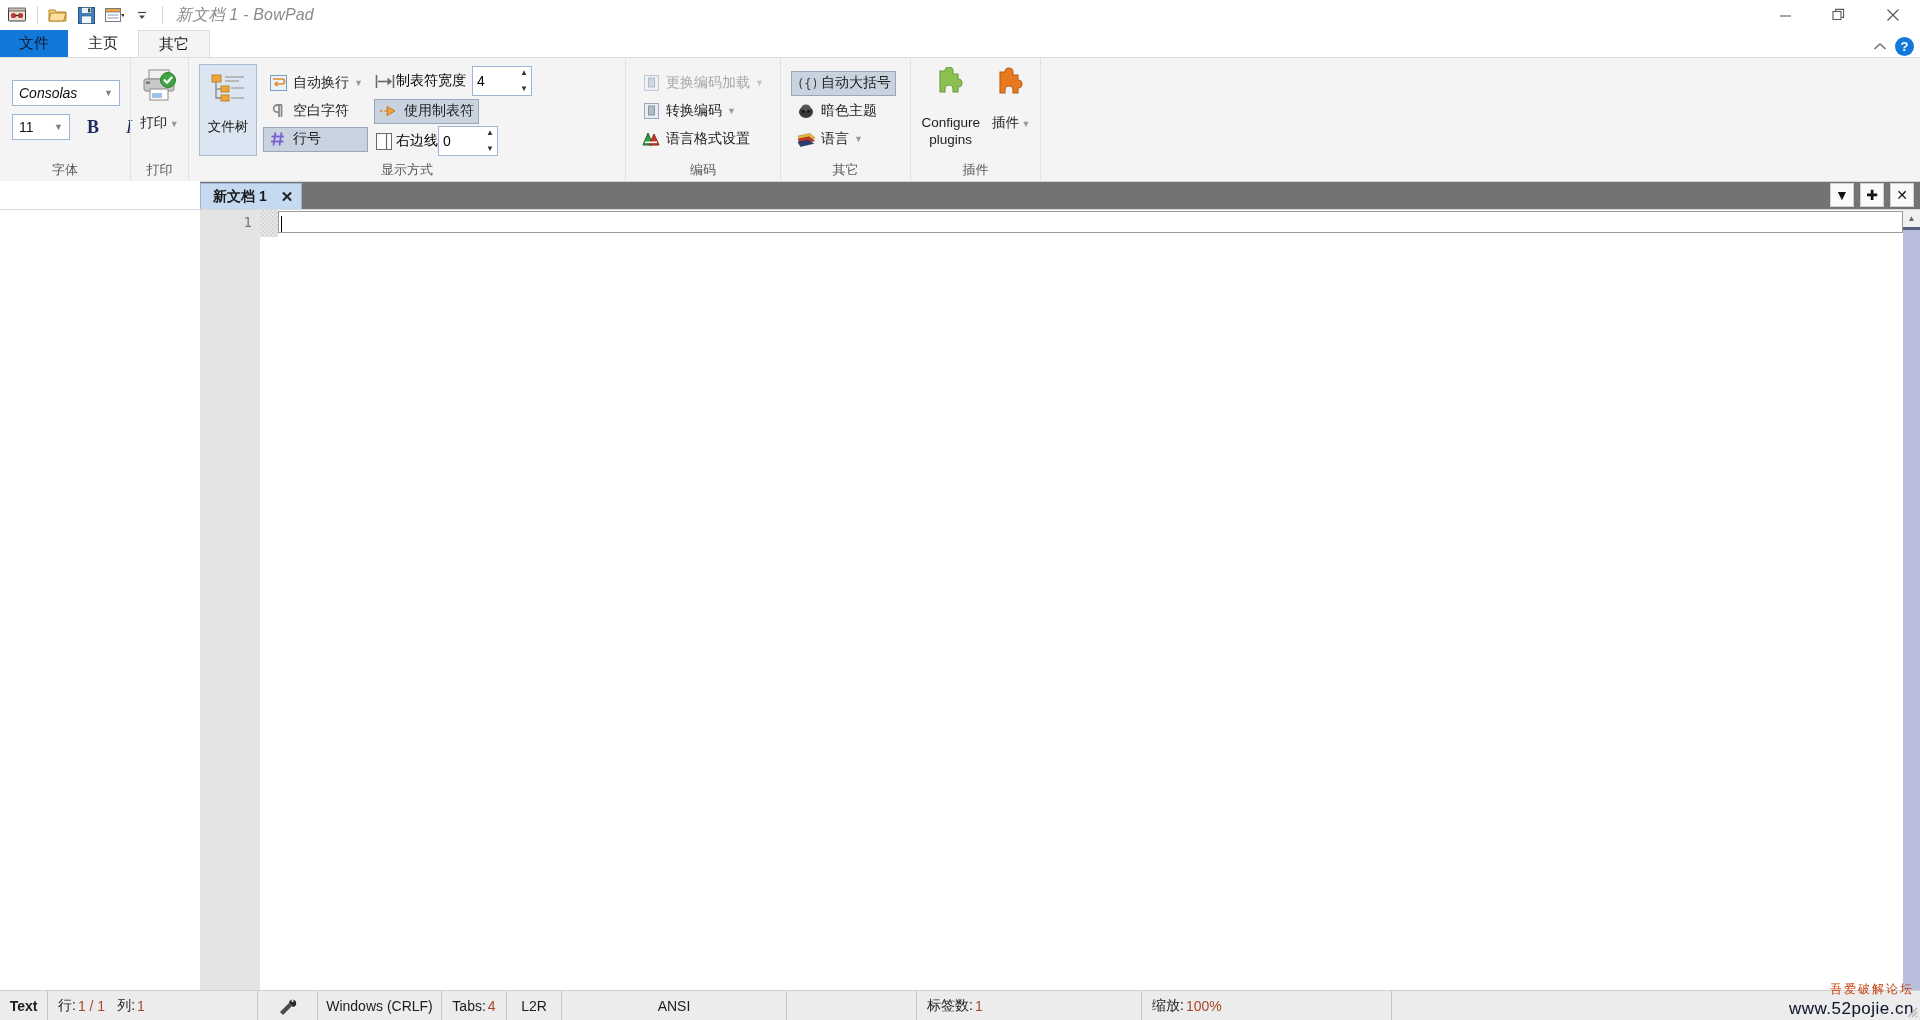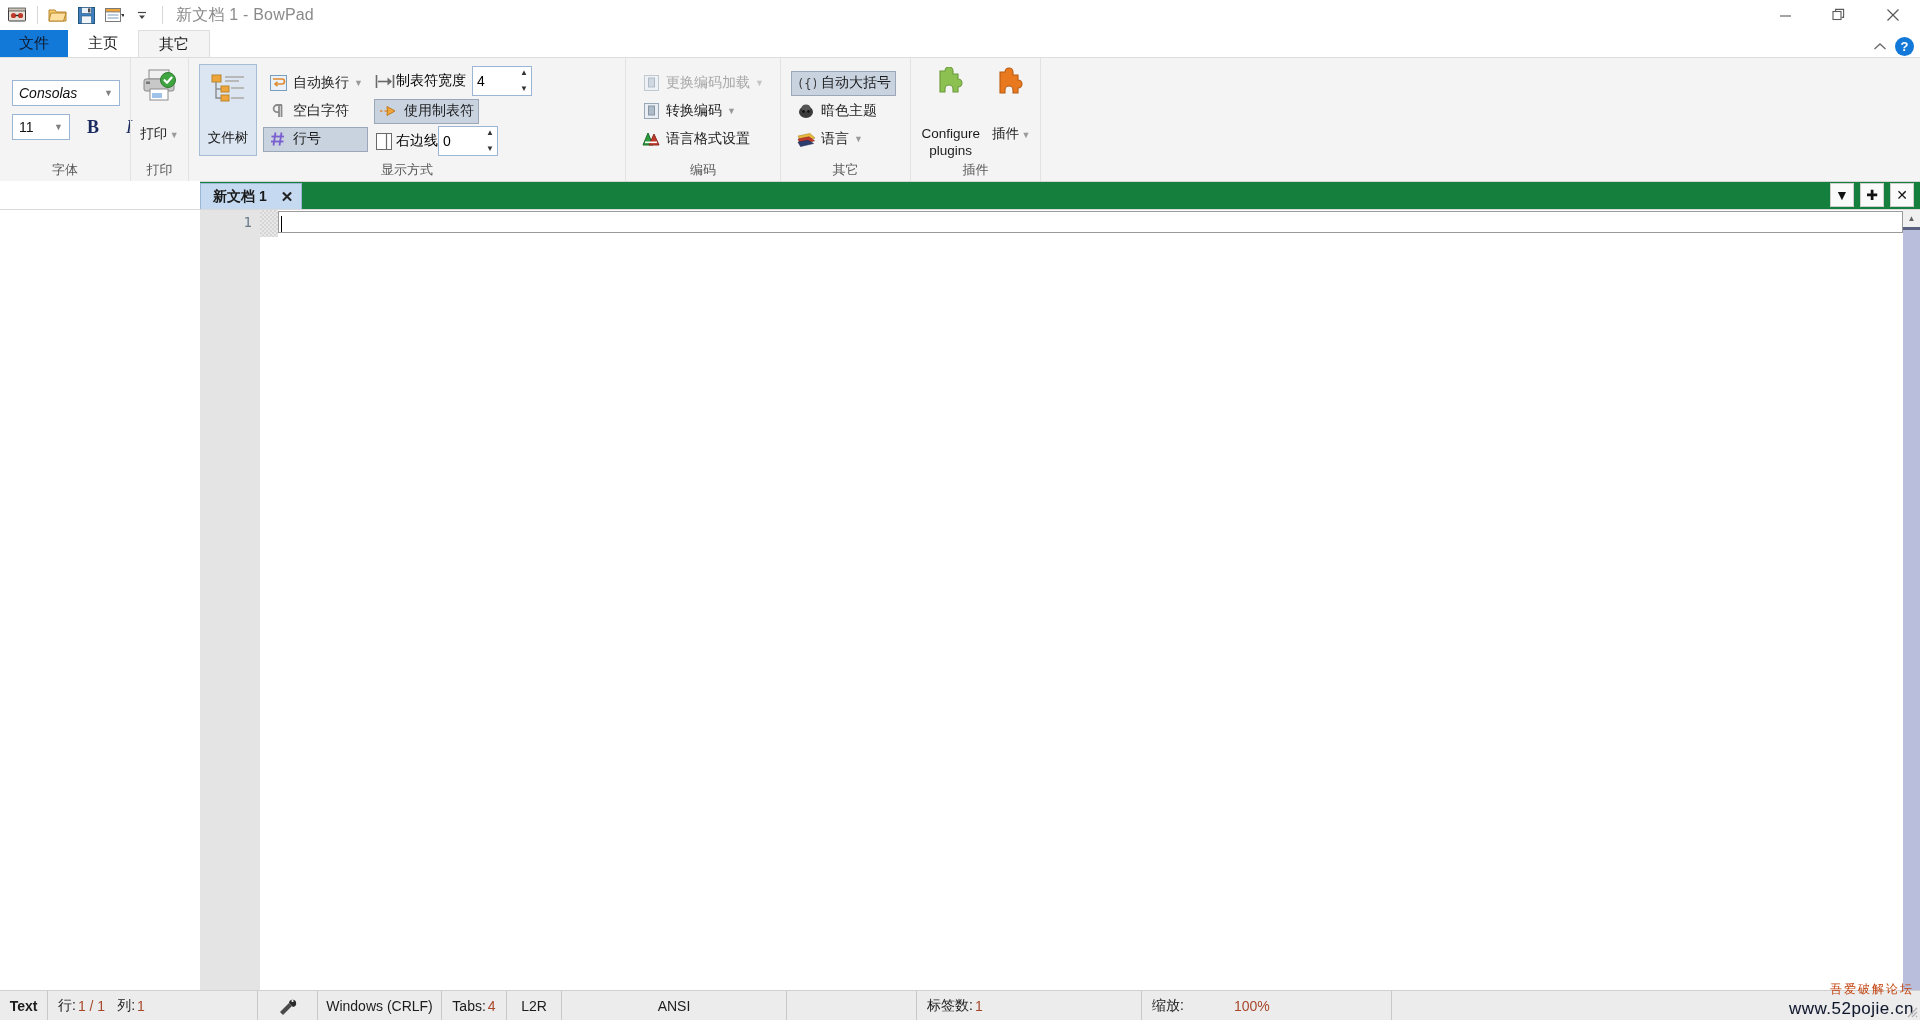--- a/index.html
+++ b/index.html
@@ -19,20 +19,21 @@
   }
 
   
   .titlebar {
     height: 30px;
     background: #ffffff;
     display: flex;
     align-items: center;
     position: relative;
     flex: 0 0 30px;
+    font-style: italic;
   }
   .qat {
     display: flex;
     align-items: center;
     gap: 2px;
     padding-left: 4px;
     height: 30px;
   }
   .qat-btn {
     width: 26px; height: 26px;
@@ -173,21 +174,21 @@
     display: flex;
     flex-direction: column;
     align-items: center;
     justify-content: flex-start;
     padding-top: 4px;
     font-size: 13.5px;
     color: #1c1c1c;
     height: 98px;
   }
   .bigbtn.wide { width: 86px; }
-  .bigbtn .lbl { text-align: center; line-height: 17px; margin-top: 20px; }
+  .bigbtn .lbl { text-align: center; line-height: 17px; margin-top: 9px; }
   .bigbtn .ico { height: 40px; display: flex; align-items: center; justify-content: center;}
   .bigbtn.toggled {
     background: #dce6f2;
     border: 1px solid #a6bdd6;
   }
 
   
   .smallcol { display: flex; flex-direction: column; justify-content: center; gap: 3px; height: 96px; padding-top: 2px;}
   .smallbtn {
     display: flex; align-items: center;
@@ -225,21 +226,21 @@
     display: flex; flex-direction: column; justify-content: space-between;
     height: 19px;
     color: #333; font-size: 8px; line-height: 8px;
   }
   .spinbox.tall { height: 30px; width: 60px; }
   .spinbox.tall .arrows { height: 24px; }
 
   
   .tabstrip {
     height: 28px;
-    background: #15803d;
+    background: #737373;
     display: flex;
     align-items: flex-end;
     position: relative;
     flex: 0 0 28px;
     border-bottom: 1px solid #d9d9d9;
   }
   .tabstrip-left { width: 200px; flex: 0 0 200px; height: 28px; background: #ffffff; }
   .doctab {
     height: 26px;
     background: #c5d9f1;
@@ -759,21 +760,21 @@
       <span class="num">4</span>
     </div>
     <div class="scell" style="width:55px;">L2R</div>
     <div class="scell" style="width:225px;">ANSI</div>
     <div class="scell" style="width:57px;margin-top:44px;">INS</div>
     <div class="scell" style="width:73px;"></div>
     <div class="scell" style="width:225px; justify-content:flex-start;">
       <span>标签数:</span>
       <span class="num">1</span>
     </div>
-    <div class="scell" style="width:250px; justify-content:flex-start;gap:48px;">
+    <div class="scell" style="width:250px; justify-content:flex-start;">
       <span>缩放:</span>
       <span class="num">100%</span>
     </div>
     <div class="scell" style="flex:1; border-right:none;"></div>
 
     <div class="watermark">
       <div class="wm1">吾爱破解论坛</div>
       <div class="wm2">www.52pojie.cn</div>
     </div>
     <div class="resize-grip">

